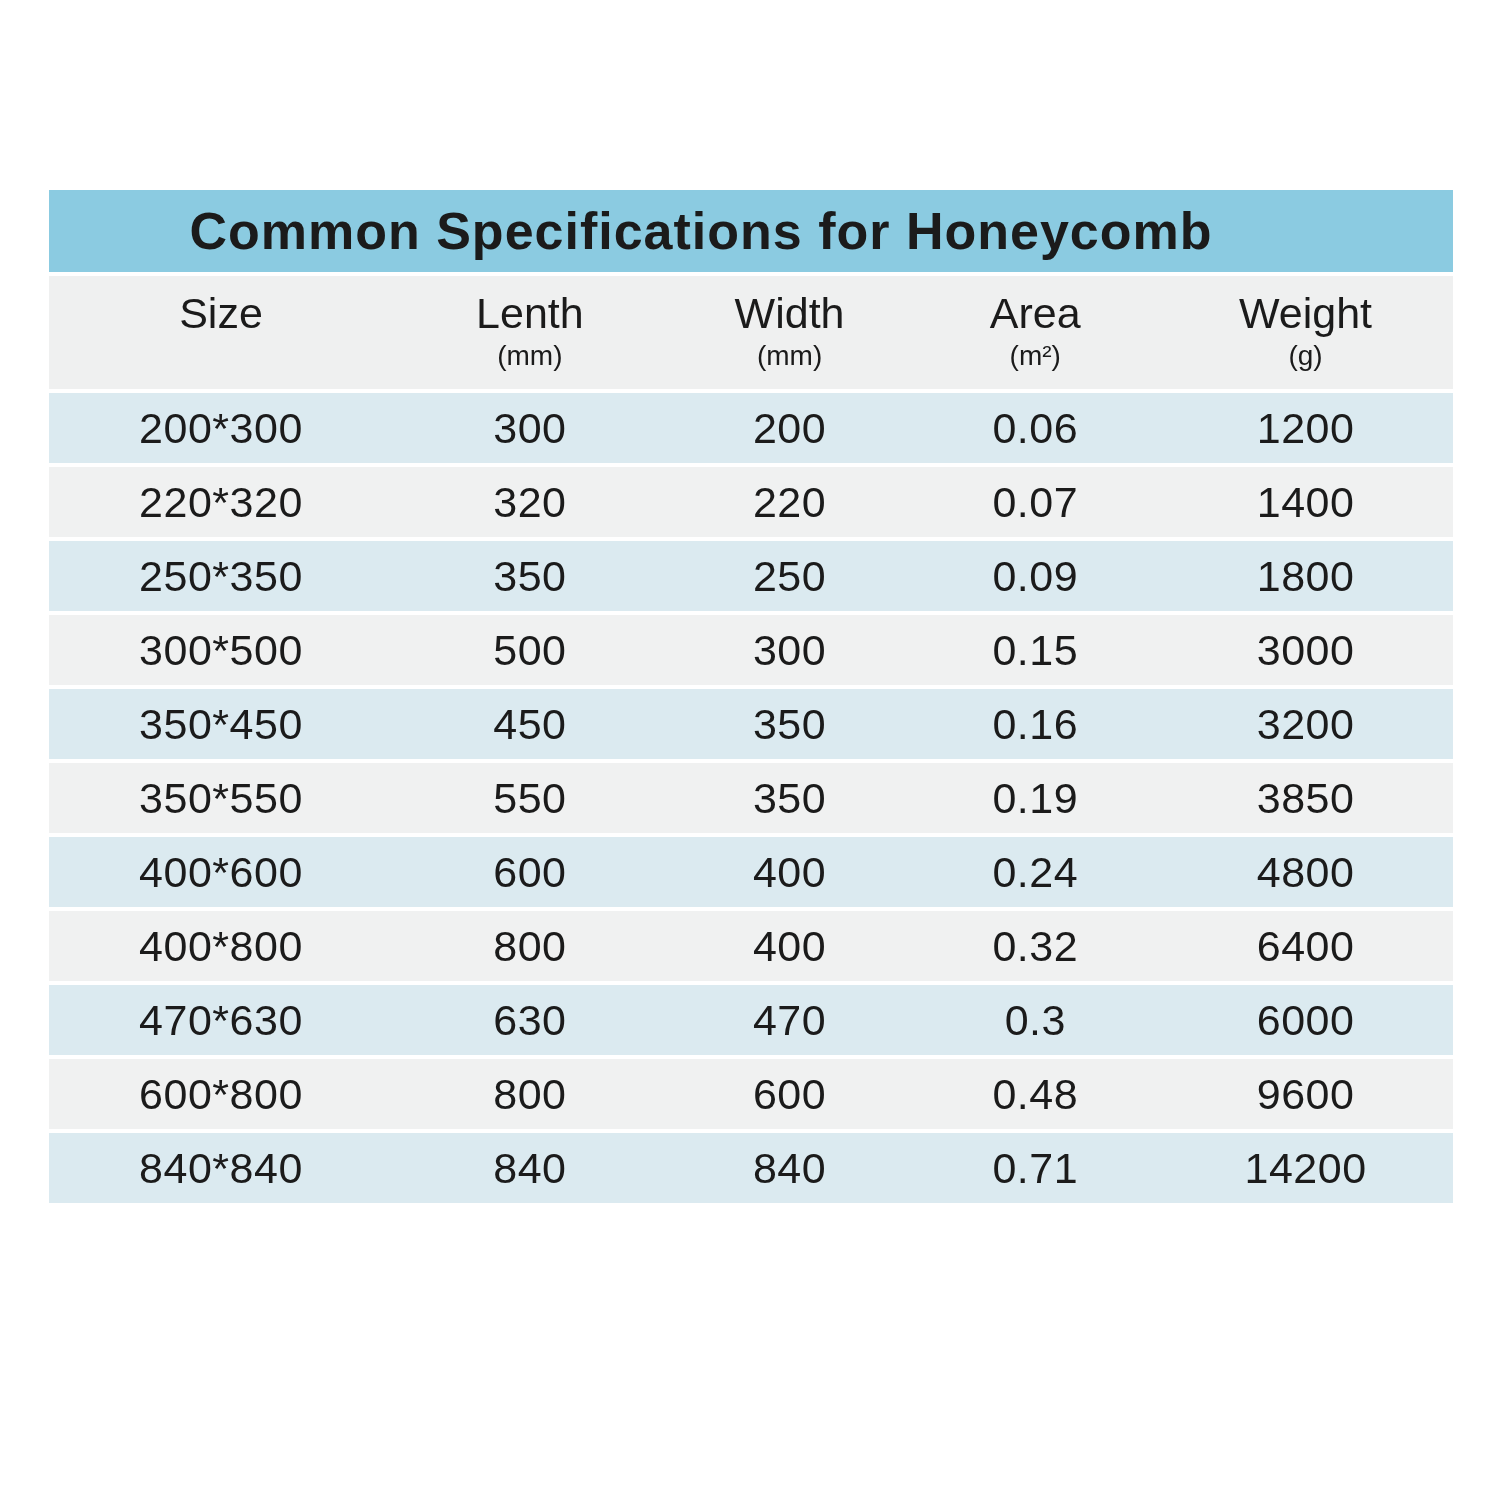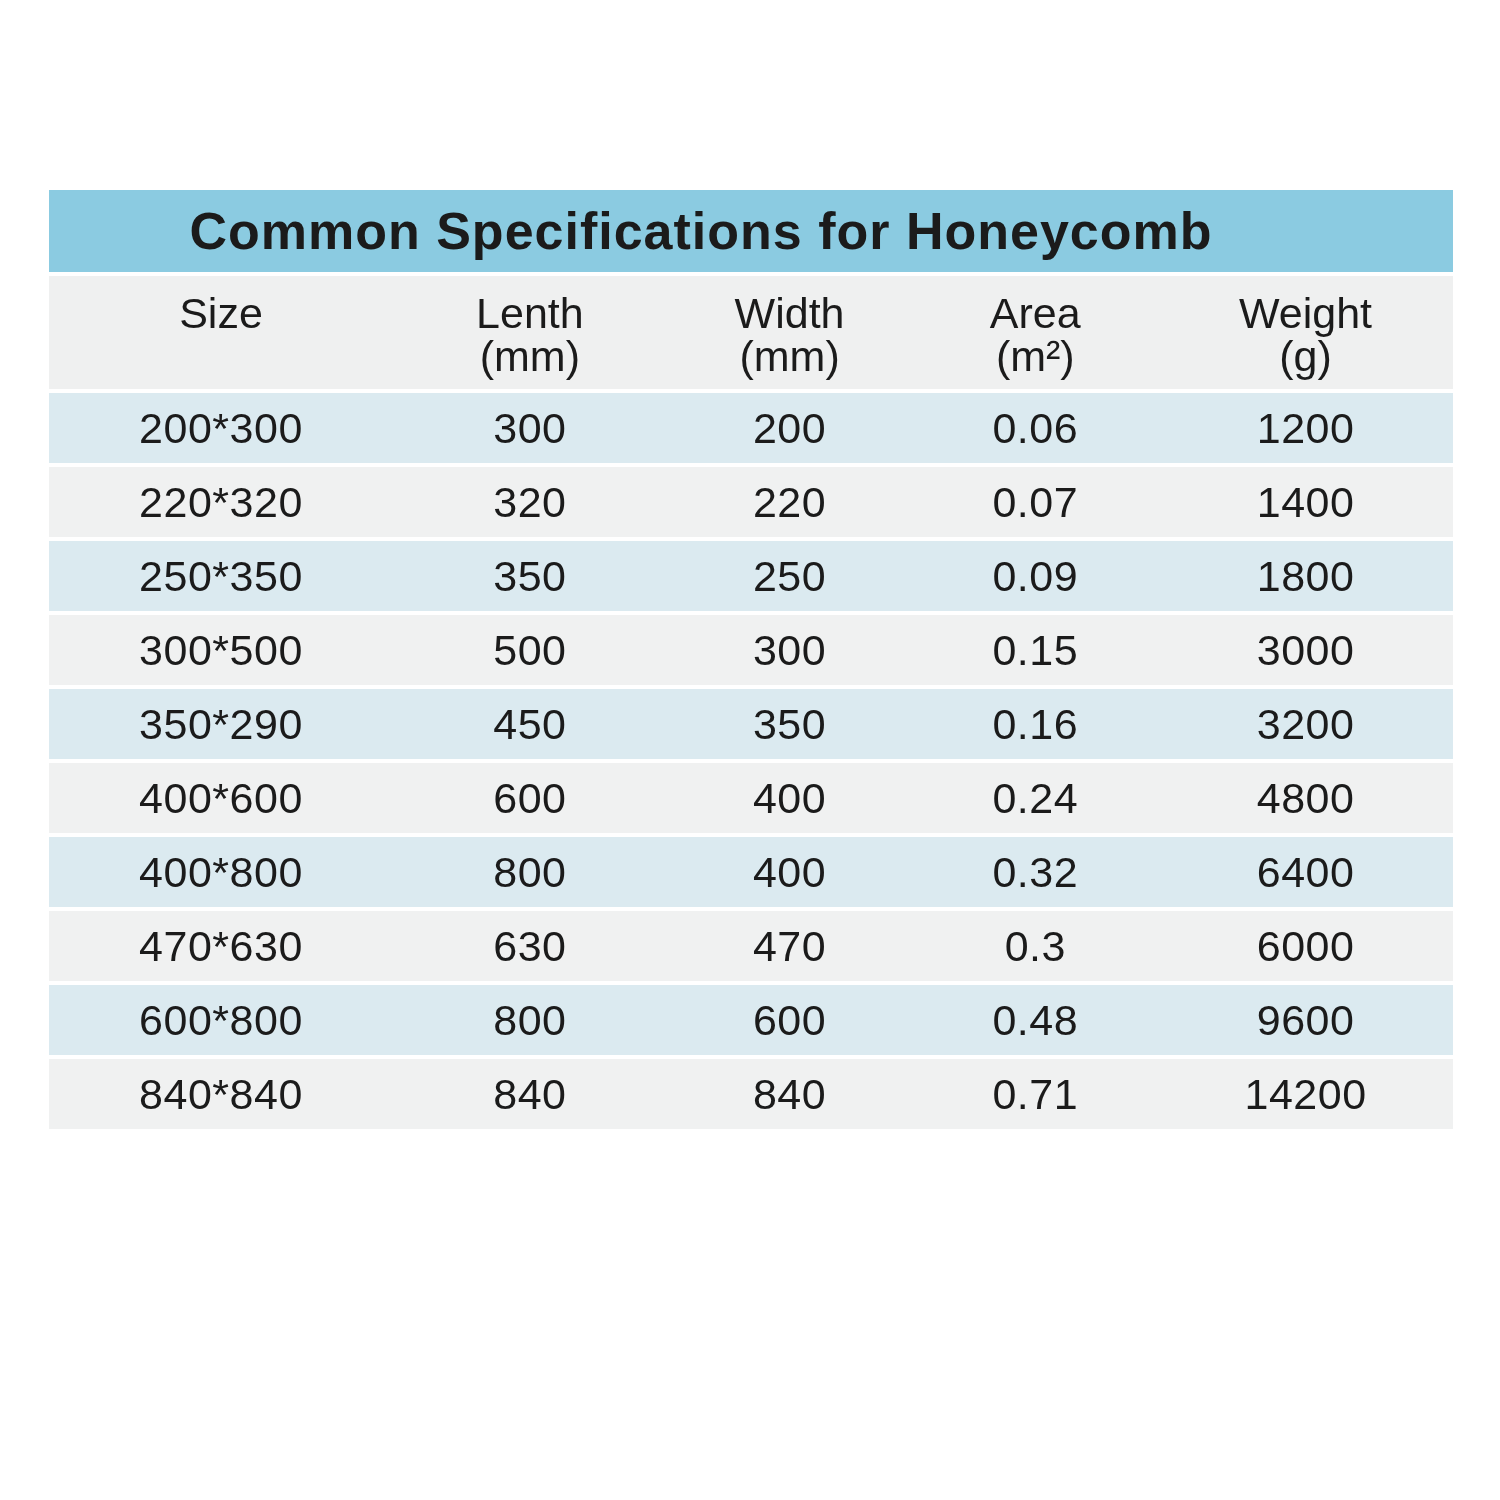--- a/index.html
+++ b/index.html
@@ -60,21 +60,21 @@
     font-weight: normal;
     text-align: center;
   }
   thead th .h1 {
     display: block;
     font-size: 43px;
     line-height: 46px;
   }
   thead th .h2 {
     display: block;
-    font-size: 43px;
+    font-size: 28px;
     line-height: 40px;
     height: 40px;
   }
   tbody tr {
     background: #F0F1F1;
   }
   tbody tr:nth-child(odd) {
     background: #DBEAF0;
   }
   tbody td {
@@ -155,27 +155,34 @@
 
   <tr>
     <td>300*500</td>
     <td>500</td>
     <td>300</td>
     <td>0.15</td>
     <td>3000</td>
   </tr>
 
   <tr>
-    <td>350*290</td>
+    <td>350*450</td>
     <td>450</td>
     <td>350</td>
     <td>0.16</td>
     <td>3200</td>
   </tr>
 
+  <tr>
+    <td>350*550</td>
+    <td>550</td>
+    <td>350</td>
+    <td>0.19</td>
+    <td>3850</td>
+  </tr>
 
   <tr>
     <td>400*600</td>
     <td>600</td>
     <td>400</td>
     <td>0.24</td>
     <td>4800</td>
   </tr>
 
   <tr>

